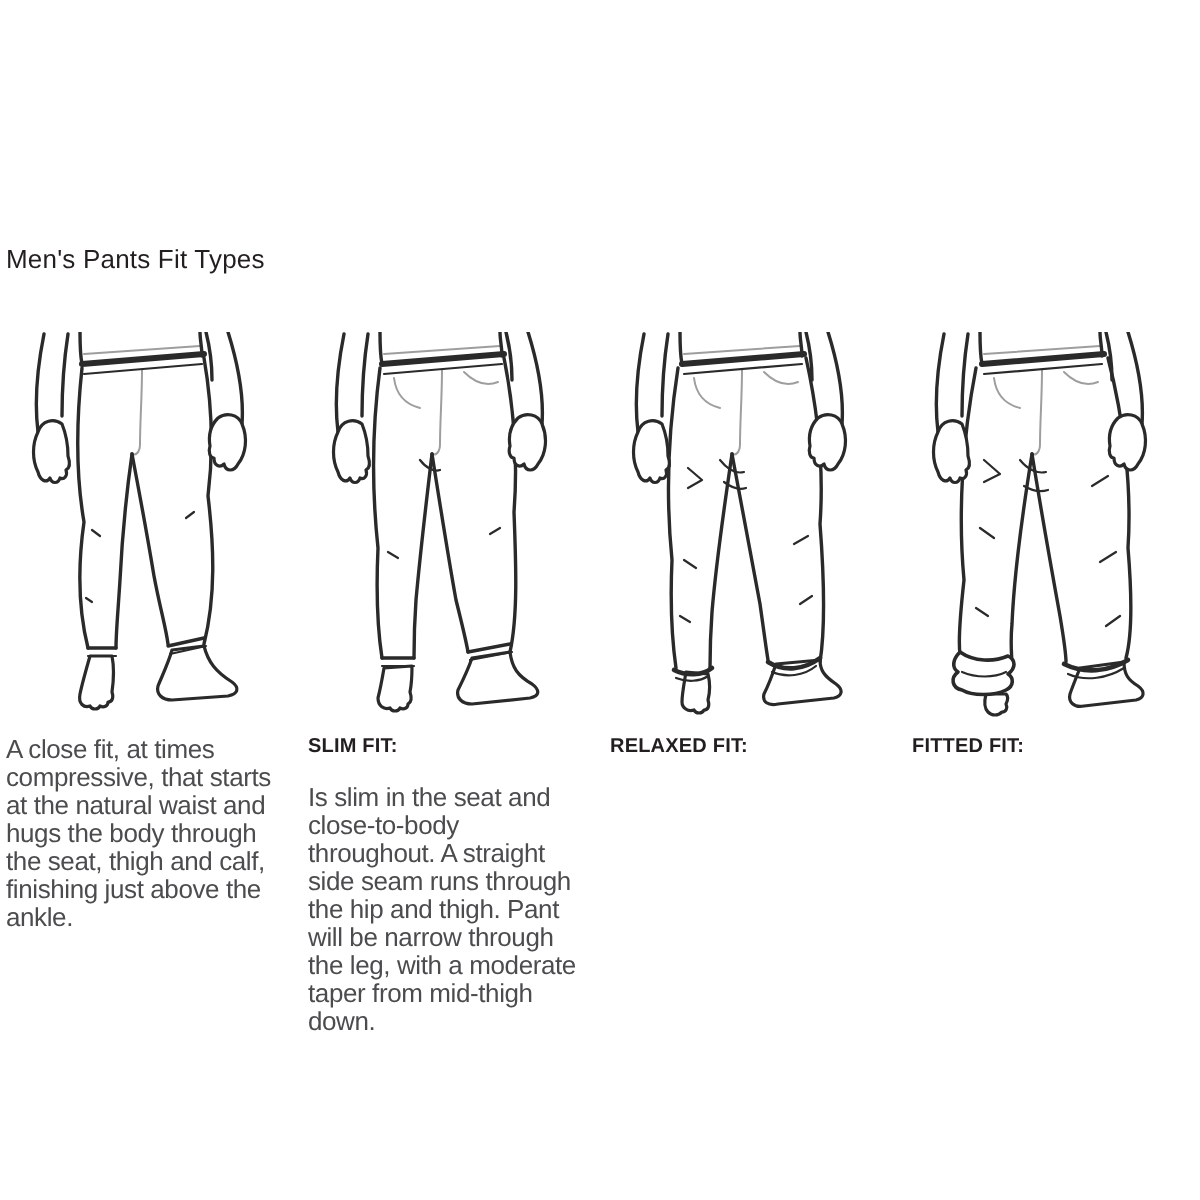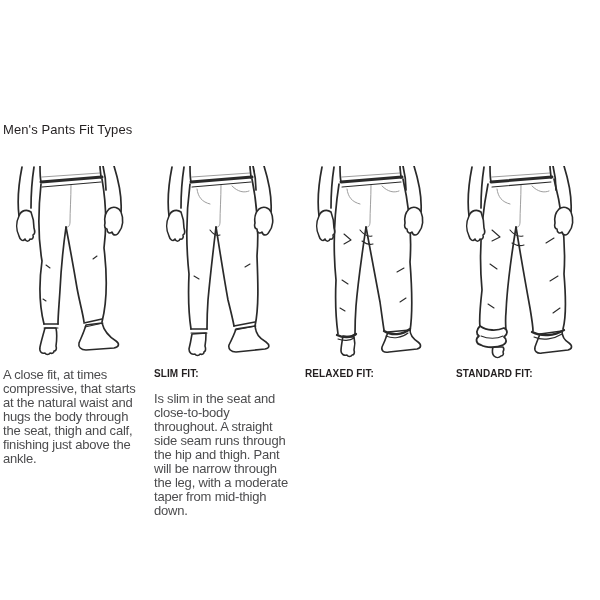--- a/index.html
+++ b/index.html
@@ -140,17 +140,17 @@
       <p class="fit-desc">A close fit, at times compressive, that starts at the natural waist and hugs the body through the seat, thigh and calf, finishing just above the ankle.</p>
     </div>
     <div class="fit-column">
       <h2 class="fit-heading">SLIM FIT:</h2>
       <p class="fit-desc">Is slim in the seat and close-to-body throughout. A straight side seam runs through the hip and thigh. Pant will be narrow through the leg, with a moderate taper from mid-thigh down.</p>
     </div>
     <div class="fit-column">
       <h2 class="fit-heading">RELAXED FIT:</h2>
     </div>
     <div class="fit-column">
-      <h2 class="fit-heading">STANDARD FIT:</h2>
+      <h2 class="fit-heading">FITTED FIT:</h2>
     </div>
   </div>
 
 </div>
 
 </body></html>

